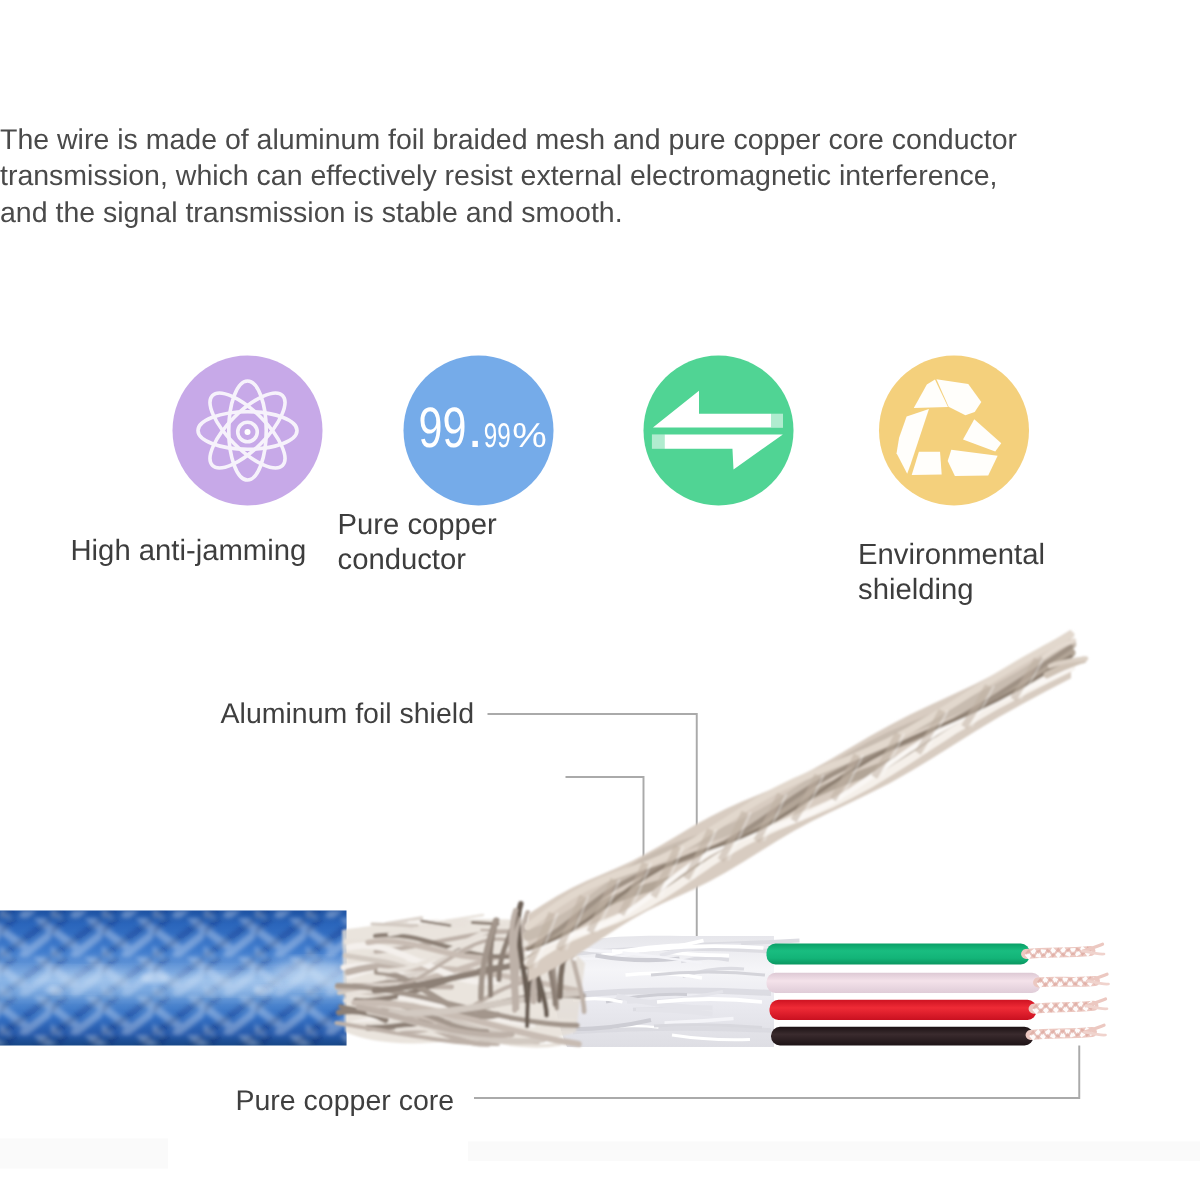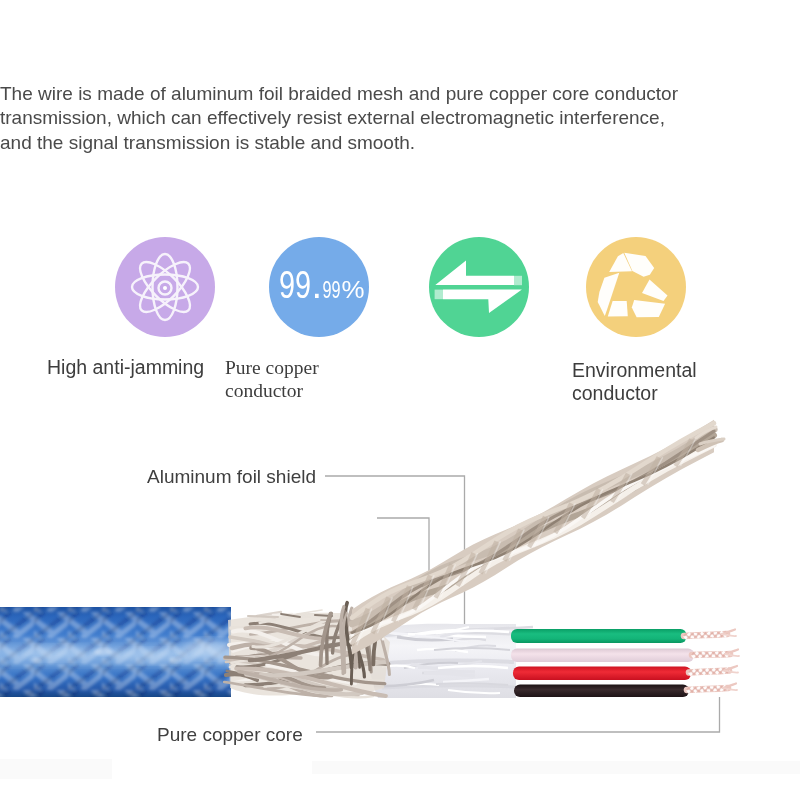--- a/index.html
+++ b/index.html
@@ -303,18 +303,18 @@
 
     <polygon points="609.2,272.0 617.9,256.3 623.3,253.0 632.0,271.3" fill="#fff" opacity="0.97"></polygon>
 <polygon points="624.3,252.8 645.5,256.0 654.2,268.0 649.8,274.7 643.6,276.8 632.4,271.1" fill="#fff" opacity="0.97"></polygon>
 <polygon points="649.5,279.5 667.5,295.5 663.5,301.0 642.0,293.0" fill="#fff" opacity="0.97"></polygon>
 <polygon points="634.2,299.9 665.1,303.8 658.8,317.0 636.6,317.3 631.8,307.4" fill="#fff" opacity="0.97"></polygon>
 <polygon points="612.6,301.1 626.7,301.1 627.8,316.3 607.8,316.6" fill="#fff" opacity="0.97"></polygon>
 <polygon points="604.4,277.7 619.3,272.7 607.1,309.5 604.8,315.9 597.7,302.1 599.4,291.9" fill="#fff" opacity="0.97"></polygon>
   </svg>
 
   <div class="abs lab" style="left:47px;top:356px;width:200px;">High anti-jamming</div>
-  <div class="abs lab" style="left:225px;top:356px;width:200px;font-family:Liberation Serif, serif;">Pure copper<br>conductor</div>
-  <div class="abs lab" style="left:572px;top:359px;width:200px;">Environmental conductor</div>
+  <div class="abs lab" style="left:225px;top:339px;width:200px;">Pure copper<br>conductor</div>
+  <div class="abs lab" style="left:572px;top:359px;width:200px;">Environmental shielding</div>
 
   <div class="abs ann" style="right:484px;top:466px;">Aluminum foil shield</div>
   <div class="abs ann" style="left:157px;top:724px;">Pure copper core</div>
 </div>
 
 </body></html>

